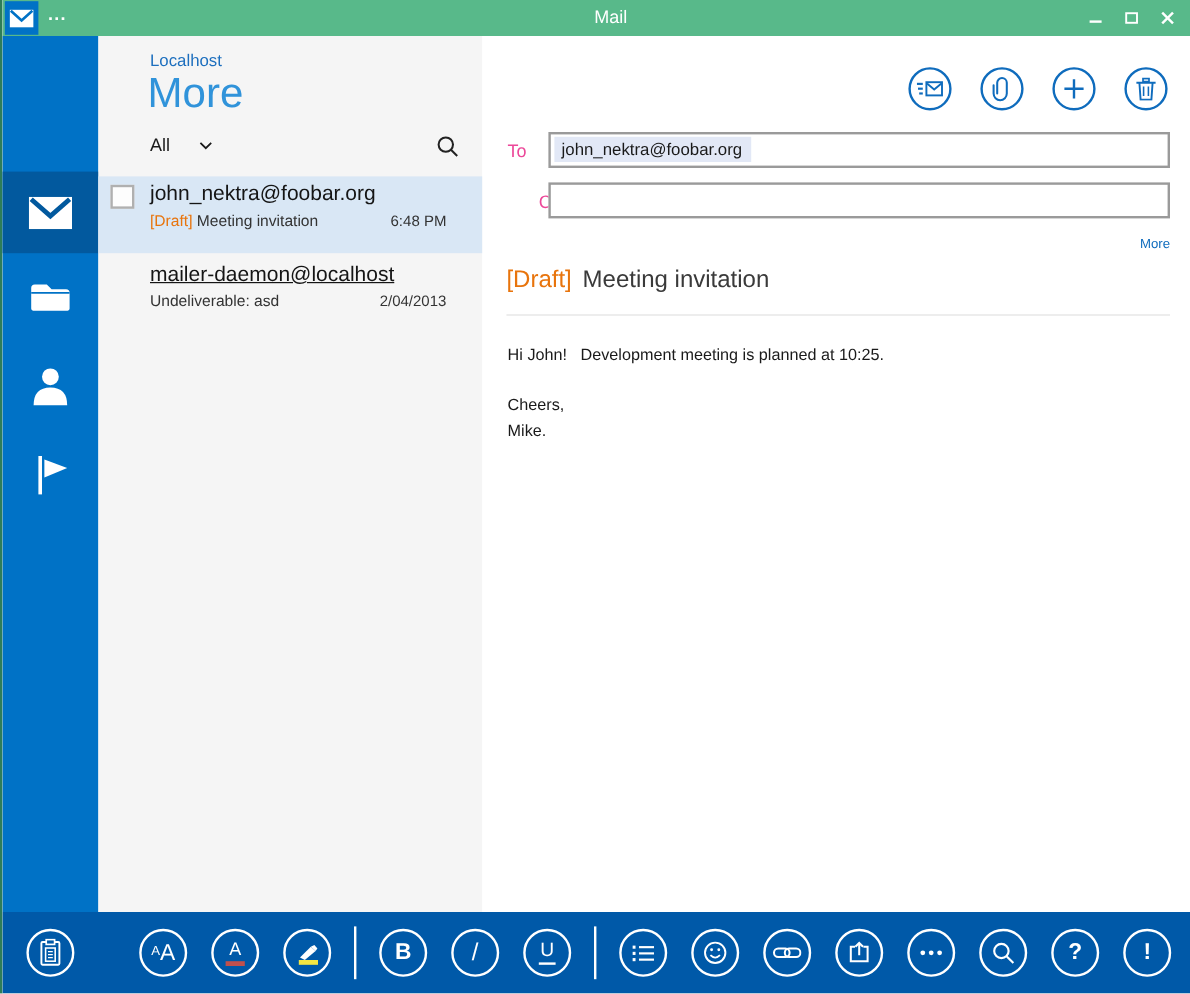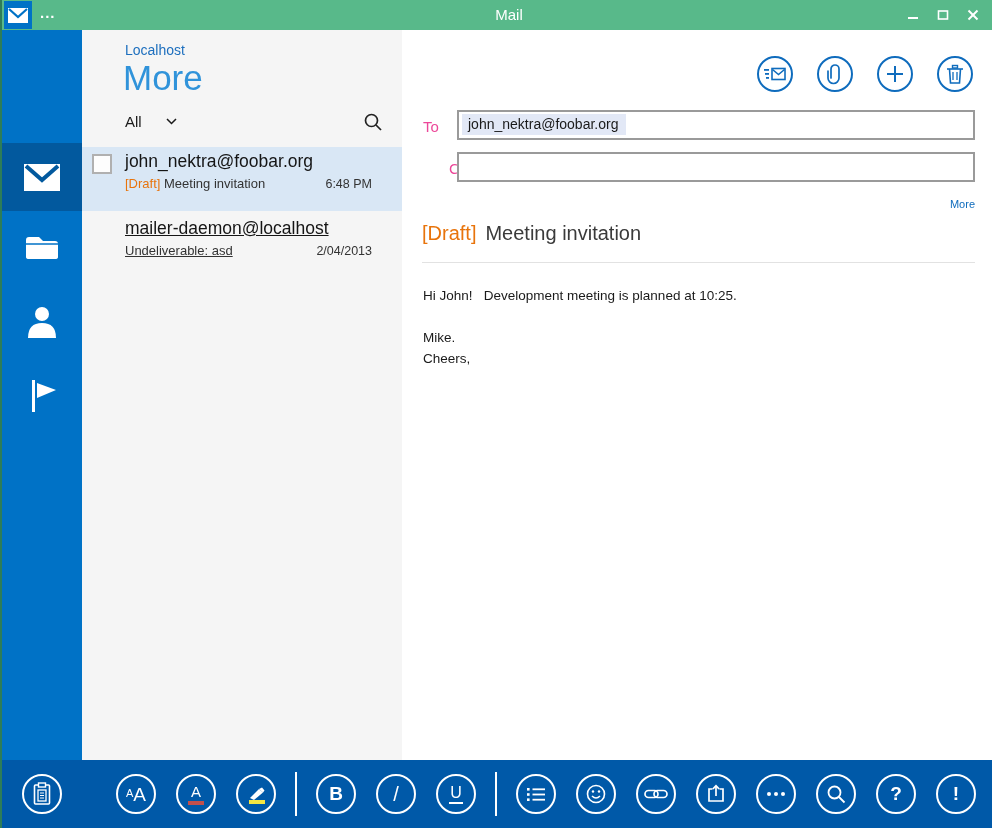--- a/index.html
+++ b/index.html
@@ -177,21 +177,21 @@
       <div class="msg-check"></div>
       <div class="msg-sender">john_nektra@foobar.org</div>
       <div class="msg-meta">
         <span class="msg-prefix">[Draft]</span><span> Meeting invitation</span>
       </div>
       <div class="msg-time">6:48 PM</div>
     </div>
 
     <div class="msg-item" style="top:181px;">
       <div class="msg-sender" style="top:7px;text-decoration:underline;">mailer-daemon@localhost</div>
-      <div class="msg-meta" style="top:32px;text-decoration:underline;">
+      <div class="msg-meta" style="top:32px;">
         <span class="msg-prefix"></span><span>Undeliverable: asd</span>
       </div>
       <div class="msg-time" style="top:33px;">2/04/2013</div>
     </div>
   </div>
 
   <div class="readpane">
 
     <div class="action-circle" style="left:355px;">
       <span>
@@ -242,22 +242,22 @@
     <div class="more-link">More</div>
 
     <div class="subject-row">
       <span class="subject-prefix">[Draft]</span><span>Meeting invitation</span>
     </div>
     <div class="subject-divider"></div>
 
     <div class="body-area">
       <div class="body-line">Hi John!   Development meeting is planned at 10:25.</div>
       <div class="body-line"></div>
+      <div class="body-line">Cheers,</div>
       <div class="body-line">Mike.</div>
-      <div class="body-line">Cheers,</div>
     </div>
   </div>
 
   <div class="cmdbar">
 
     <div class="cmd-btn" style="left:20px;">
       <span>
         <svg width="20" height="24" viewBox="0 0 20 24">
           <rect x="2.5" y="3" width="15" height="19" rx="1" fill="none" stroke="#fff" stroke-width="1.6"></rect>
           <rect x="6.5" y="1" width="7" height="4" fill="#0059a8" stroke="#fff" stroke-width="1.4"></rect>

